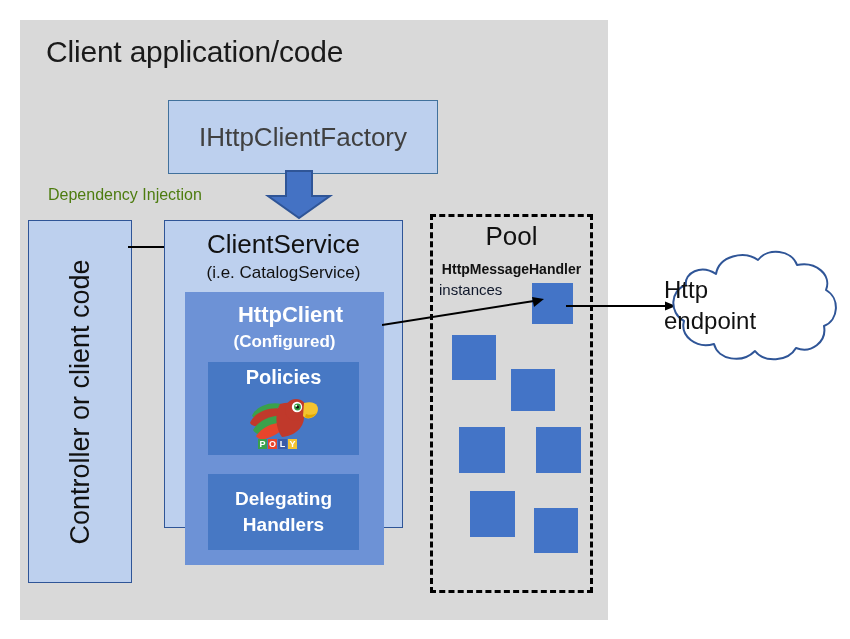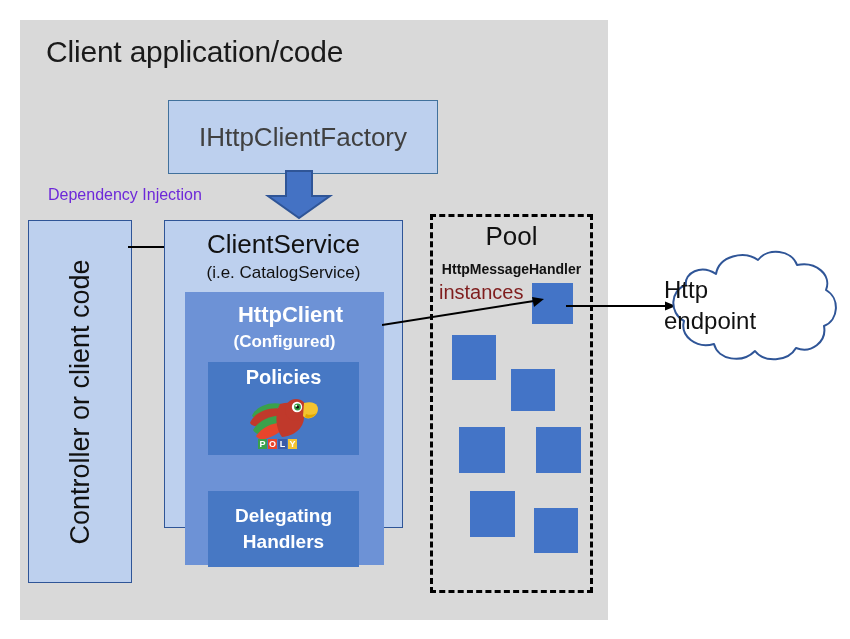--- a/index.html
+++ b/index.html
@@ -62,21 +62,21 @@
     color: #404040;
     white-space: nowrap;
   }
 
   
   #di-label {
     position: absolute;
     left: 48px;
     top: 186px;
     font-size: 16px;
-    color: #6d28d9;
+    color: #4d7c0f;
     white-space: nowrap;
   }
 
   
   #di-arrow {
     position: absolute;
     left: 264px;
     top: 170px;
     width: 70px;
     height: 50px;
@@ -208,21 +208,20 @@
     position: absolute;
     left: 23px;
     top: 182px;
     width: 151px;
     height: 76px;
     background: #4778C4;
     display: flex;
     flex-direction: column;
     align-items: center;
     justify-content: center;
-    margin-top: 17px;
   }
   #handlers-box .hl {
     font-size: 19px;
     font-weight: bold;
     color: #ffffff;
     line-height: 26px;
     white-space: nowrap;
   }
 
   
@@ -252,22 +251,22 @@
     text-align: center;
     font-size: 14px;
     font-weight: bold;
     color: #111111;
     white-space: nowrap;
   }
   #pool-sub2 {
     position: absolute;
     left: 6px;
     top: 64px;
-    font-size: 20px;
-    color: #7f1d1d;
+    font-size: 15px;
+    color: #0f172a;
     white-space: nowrap;
   }
 
   .handler-square {
     position: absolute;
     background: #4374C7;
   }
 
   
   #arrow-hc-pool {

